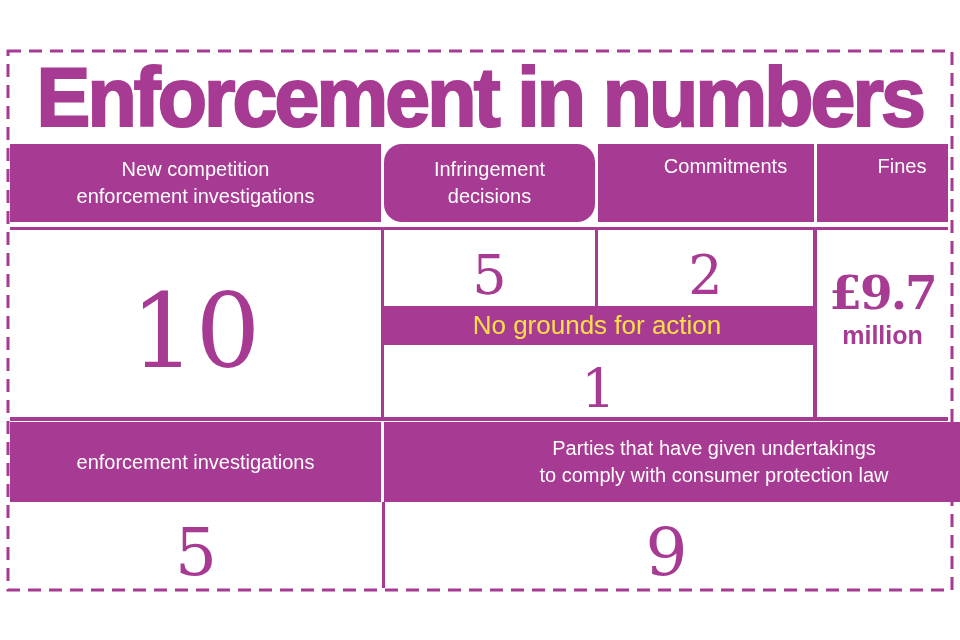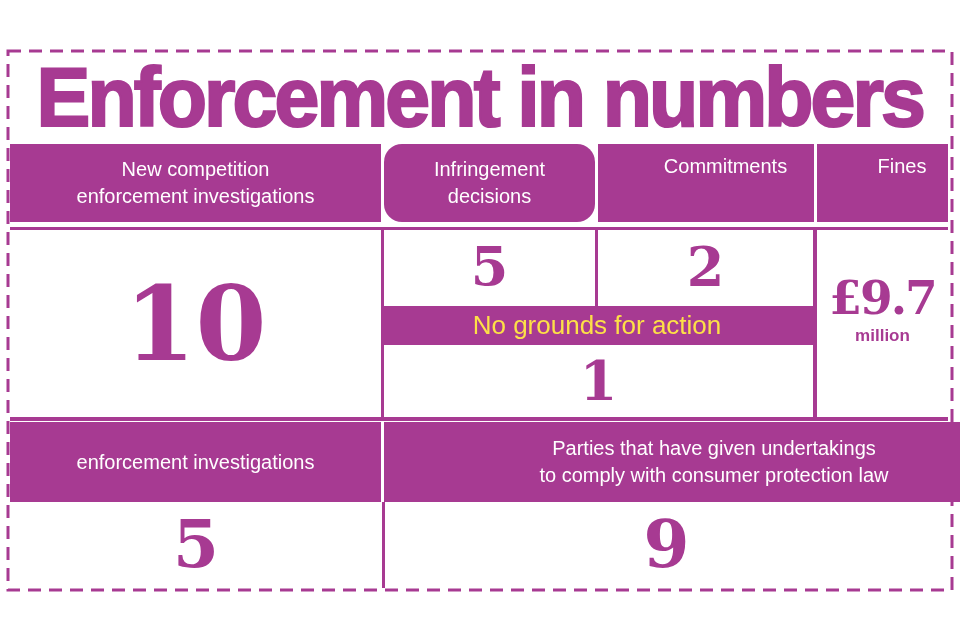--- a/index.html
+++ b/index.html
@@ -21,40 +21,40 @@
   }
   .hdr {
     position:absolute; background:var(--m); color:#fff;
     display:flex; flex-direction:column; align-items:center; justify-content:center;
     text-align:center; font-size:20px; line-height:27px;
   }
   .hdr.topalign { justify-content:flex-start; padding-top:9px;padding-left:39px; }
   .rule { position:absolute; background:var(--m); }
   .num {
     position:absolute; color:var(--m);
-    font-family:"DejaVu Serif", serif; font-weight:bold;
-    display:flex; align-items:center; justify-content:center;
+    font-family:"DejaVu Serif", serif; font-weight:normal;
+    display:flex; align-items:center; justify-content:center;margin-top:8px;
   }
   .band {
     position:absolute; background:var(--m); color:#fde047;
     display:flex; align-items:center; justify-content:center;
     font-size:26px;
   }
   .fines-block {
     position:absolute; display:flex; flex-direction:column;
     align-items:center; justify-content:center; color:var(--m);
     transform:translateY(-14px);
   }
   .fines-amount {
     font-family:"DejaVu Serif", serif; font-weight:bold;
     font-size:47px; line-height:1; letter-spacing:-2px;
   }
   .fines-unit {
     font-family:"Liberation Sans", sans-serif; font-weight:bold;
-    font-size:17px; line-height:1.1; margin-top:6px;
+    font-size:25px; line-height:1.1; margin-top:6px;
   }
 </style>
 </head>
 <body>
 
 <div class="stage">
 
   <svg class="abs" style="left:6px; top:49px;" width="948" height="543">
     <rect x="2" y="2" width="944" height="539" fill="none" stroke="#a73a92" stroke-width="3" stroke-dasharray="13 8"></rect>
   </svg>

